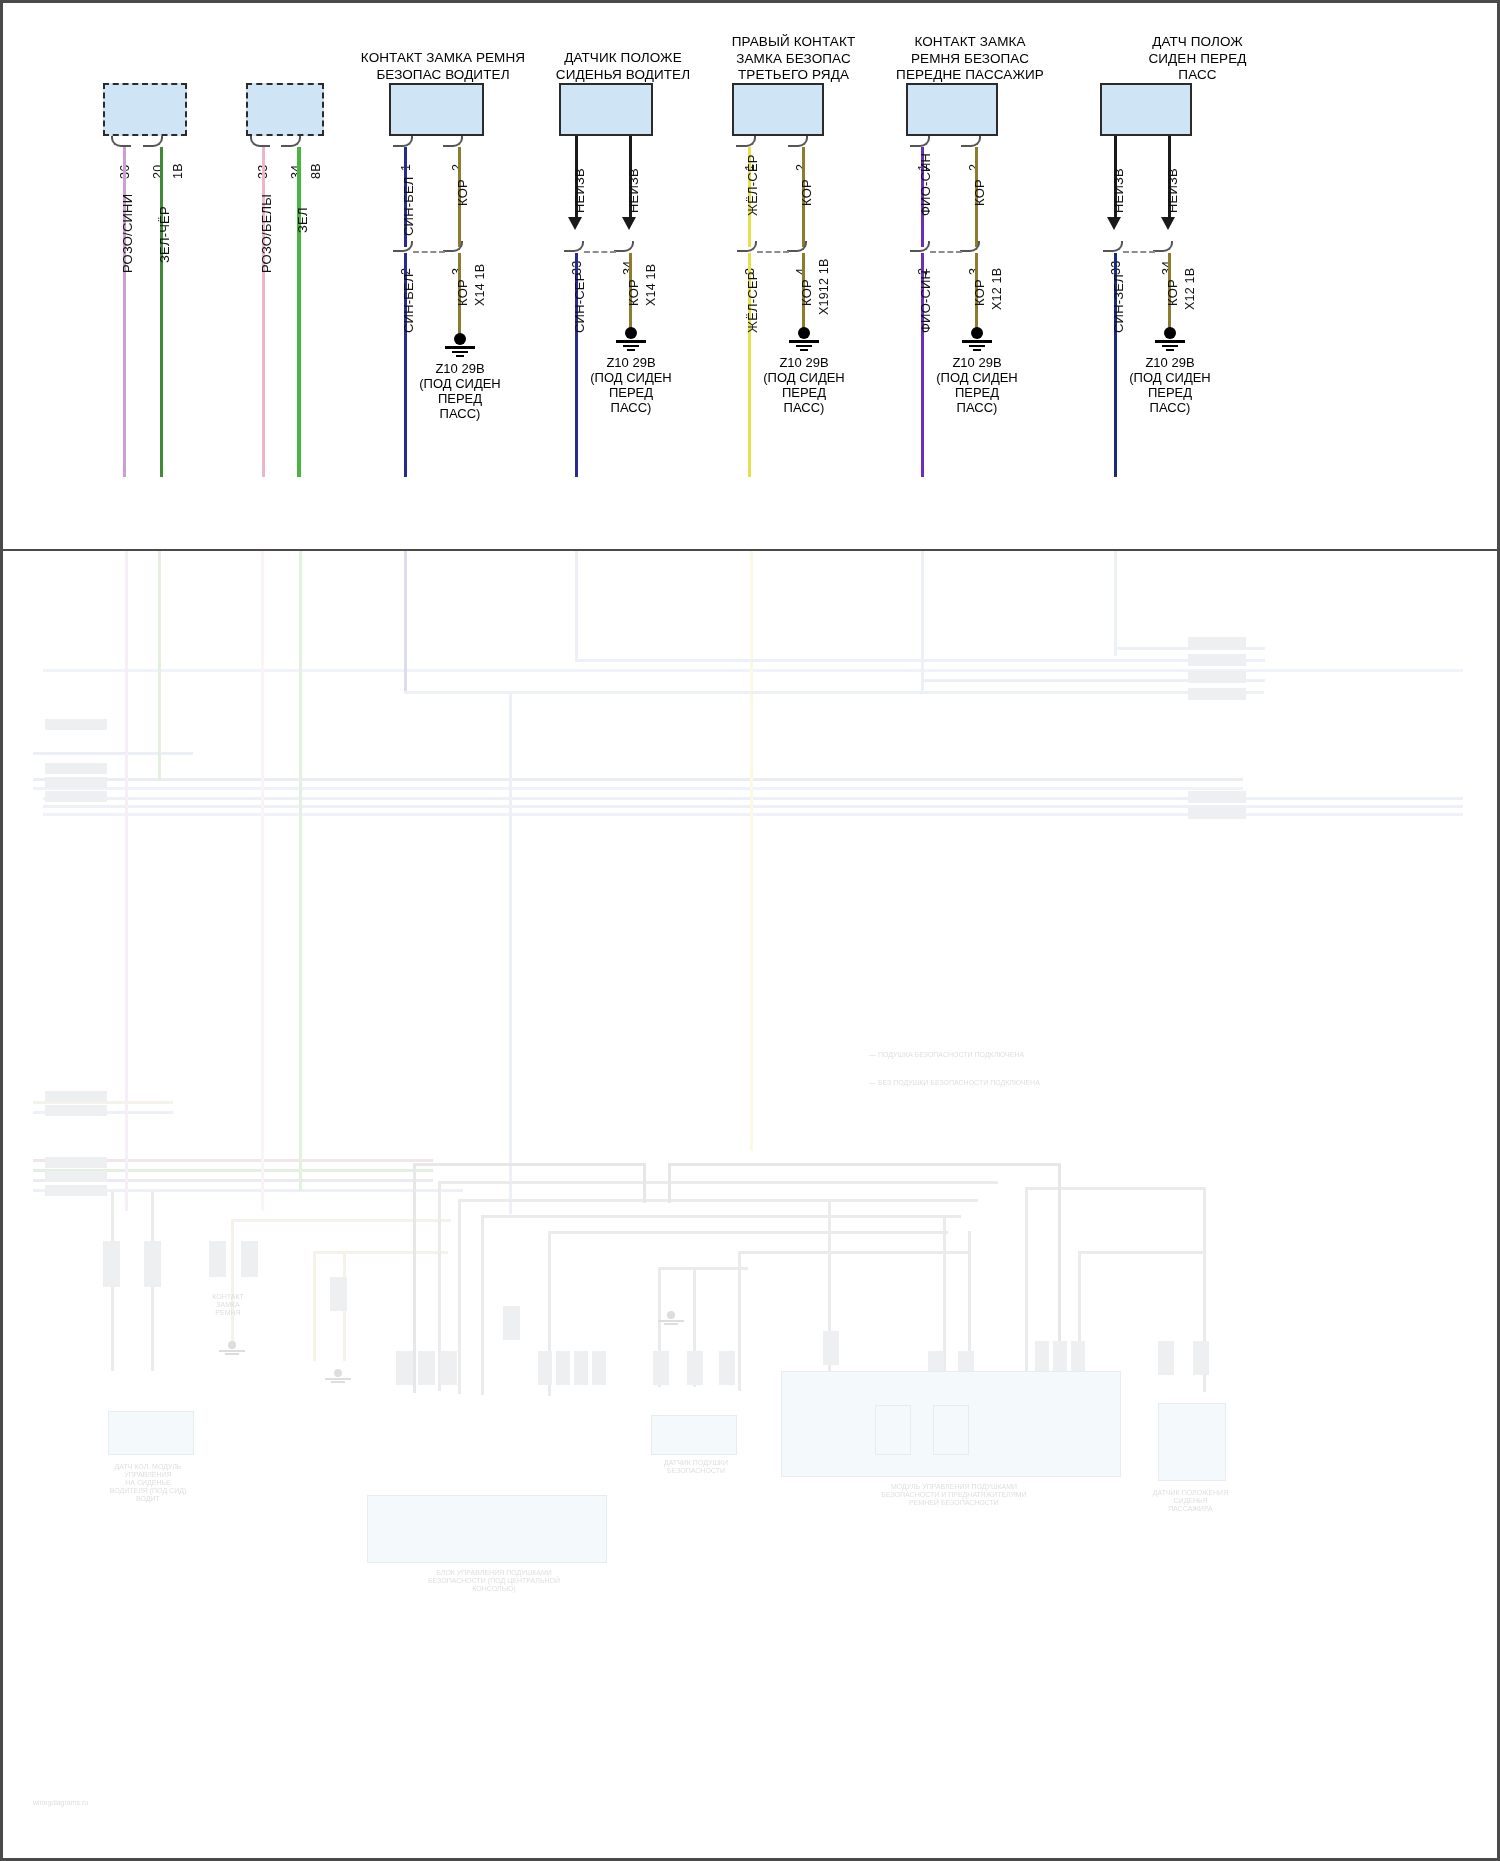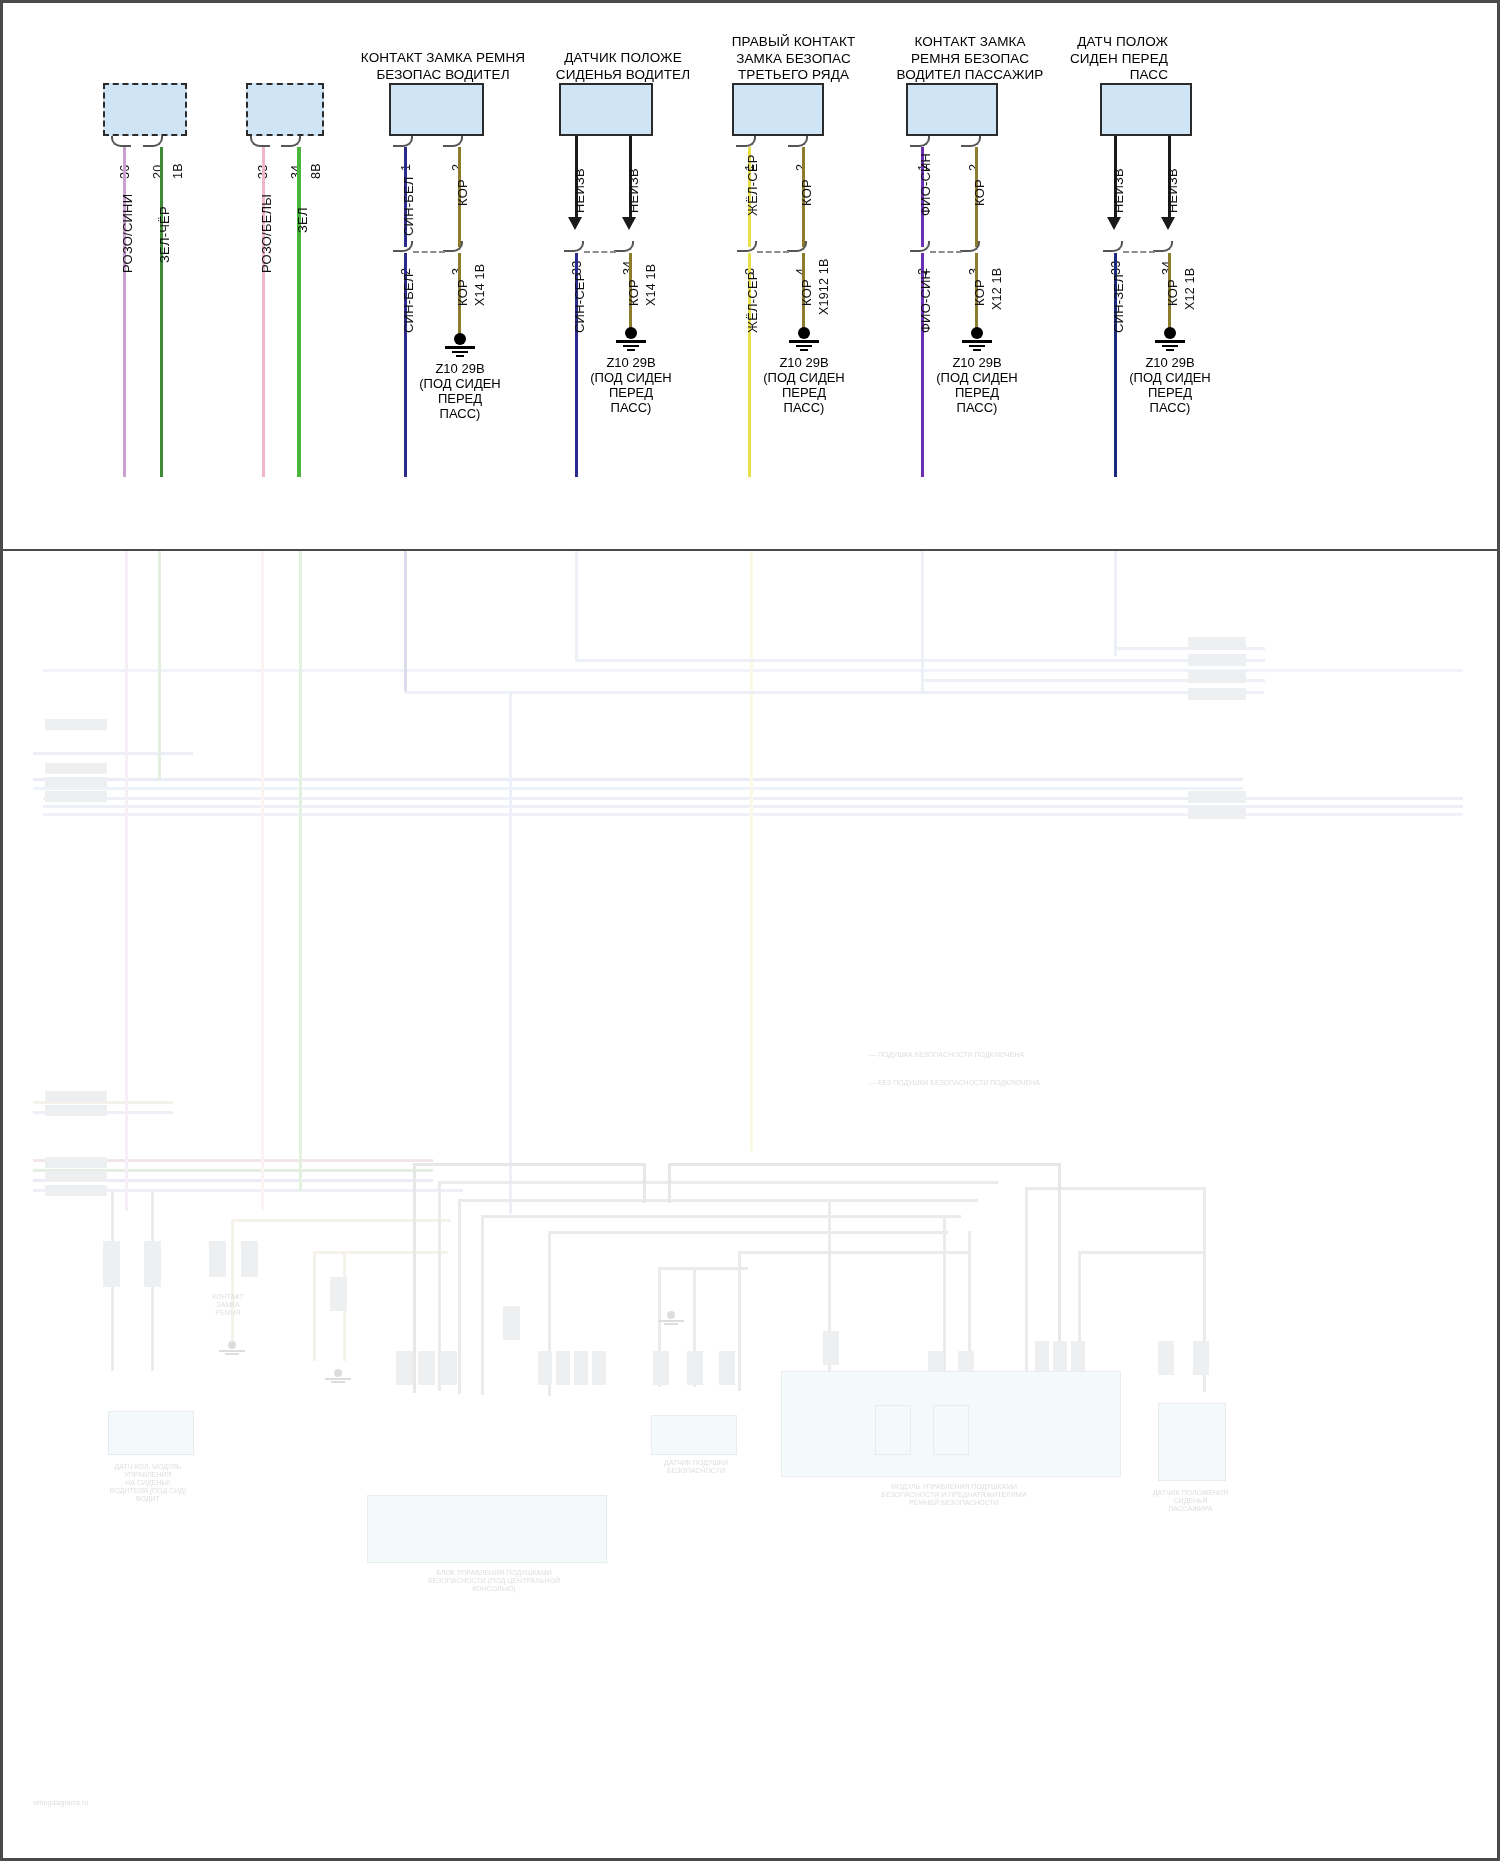--- a/index.html
+++ b/index.html
@@ -457,21 +457,21 @@
         <div class="b2"></div>
         <div class="b3"></div>
     </div>
     <div class="gnd-label" style="left:741px; top:352px; width:120px;">Z10 29B</div>
     <div class="gnd-label" style="left:741px; top:367px; width:120px;">(ПОД СИДЕН
 ПЕРЕД
 ПАСС)</div>
 
     <div class="mod-title" style="left:872px; top:31px; width:190px;">КОНТАКТ ЗАМКА
 РЕМНЯ БЕЗОПАС
-ВОДИТЕЛ ПАССАЖИР</div>
+ПЕРЕДНЕ ПАССАЖИР</div>
     <div class="module" style="left:903px; top:80px; width:92px; height:53px;"></div>
 
     <div class="pinmark r" style="left:907px; top:133px;"></div>
     <div class="pinmark r" style="left:958px; top:133px;"></div>
 
     <div class="vlabel small" style="left:913px; top:168px;">1</div>
     <div class="vlabel small" style="left:964px; top:168px;">2</div>
 
     <div class="wire" style="left:918px; top:144px; height:100px; background:#6a2fb5;"></div>
     <div class="wire" style="left:972px; top:144px; height:100px; background:#8d7b2e;"></div>
@@ -497,21 +497,21 @@
       <div class="dot"></div>
         <div class="b1"></div>
         <div class="b2"></div>
         <div class="b3"></div>
     </div>
     <div class="gnd-label" style="left:914px; top:352px; width:120px;">Z10 29B</div>
     <div class="gnd-label" style="left:914px; top:367px; width:120px;">(ПОД СИДЕН
 ПЕРЕД
 ПАСС)</div>
 
-    <div class="mod-title" style="left:1000px; top:31px; width:165px;text-align:right;">ДАТЧ ПОЛОЖ
+    <div class="mod-title" style="left:1112px; top:31px; width:165px;">ДАТЧ ПОЛОЖ
 СИДЕН ПЕРЕД
 ПАСС</div>
     <div class="module" style="left:1097px; top:80px; width:92px; height:53px;"></div>
 
     <div class="wire" style="left:1111px; top:133px; height:86px; background:#1a1a1a;"></div>
     <div class="wire" style="left:1165px; top:133px; height:86px; background:#1a1a1a;"></div>
 
     <svg style="position:absolute; left:1104px; top:214px; width:16px; height:14px;">
       <polygon points="0,0 14,0 7,13" fill="#1a1a1a"></polygon>
     </svg>

